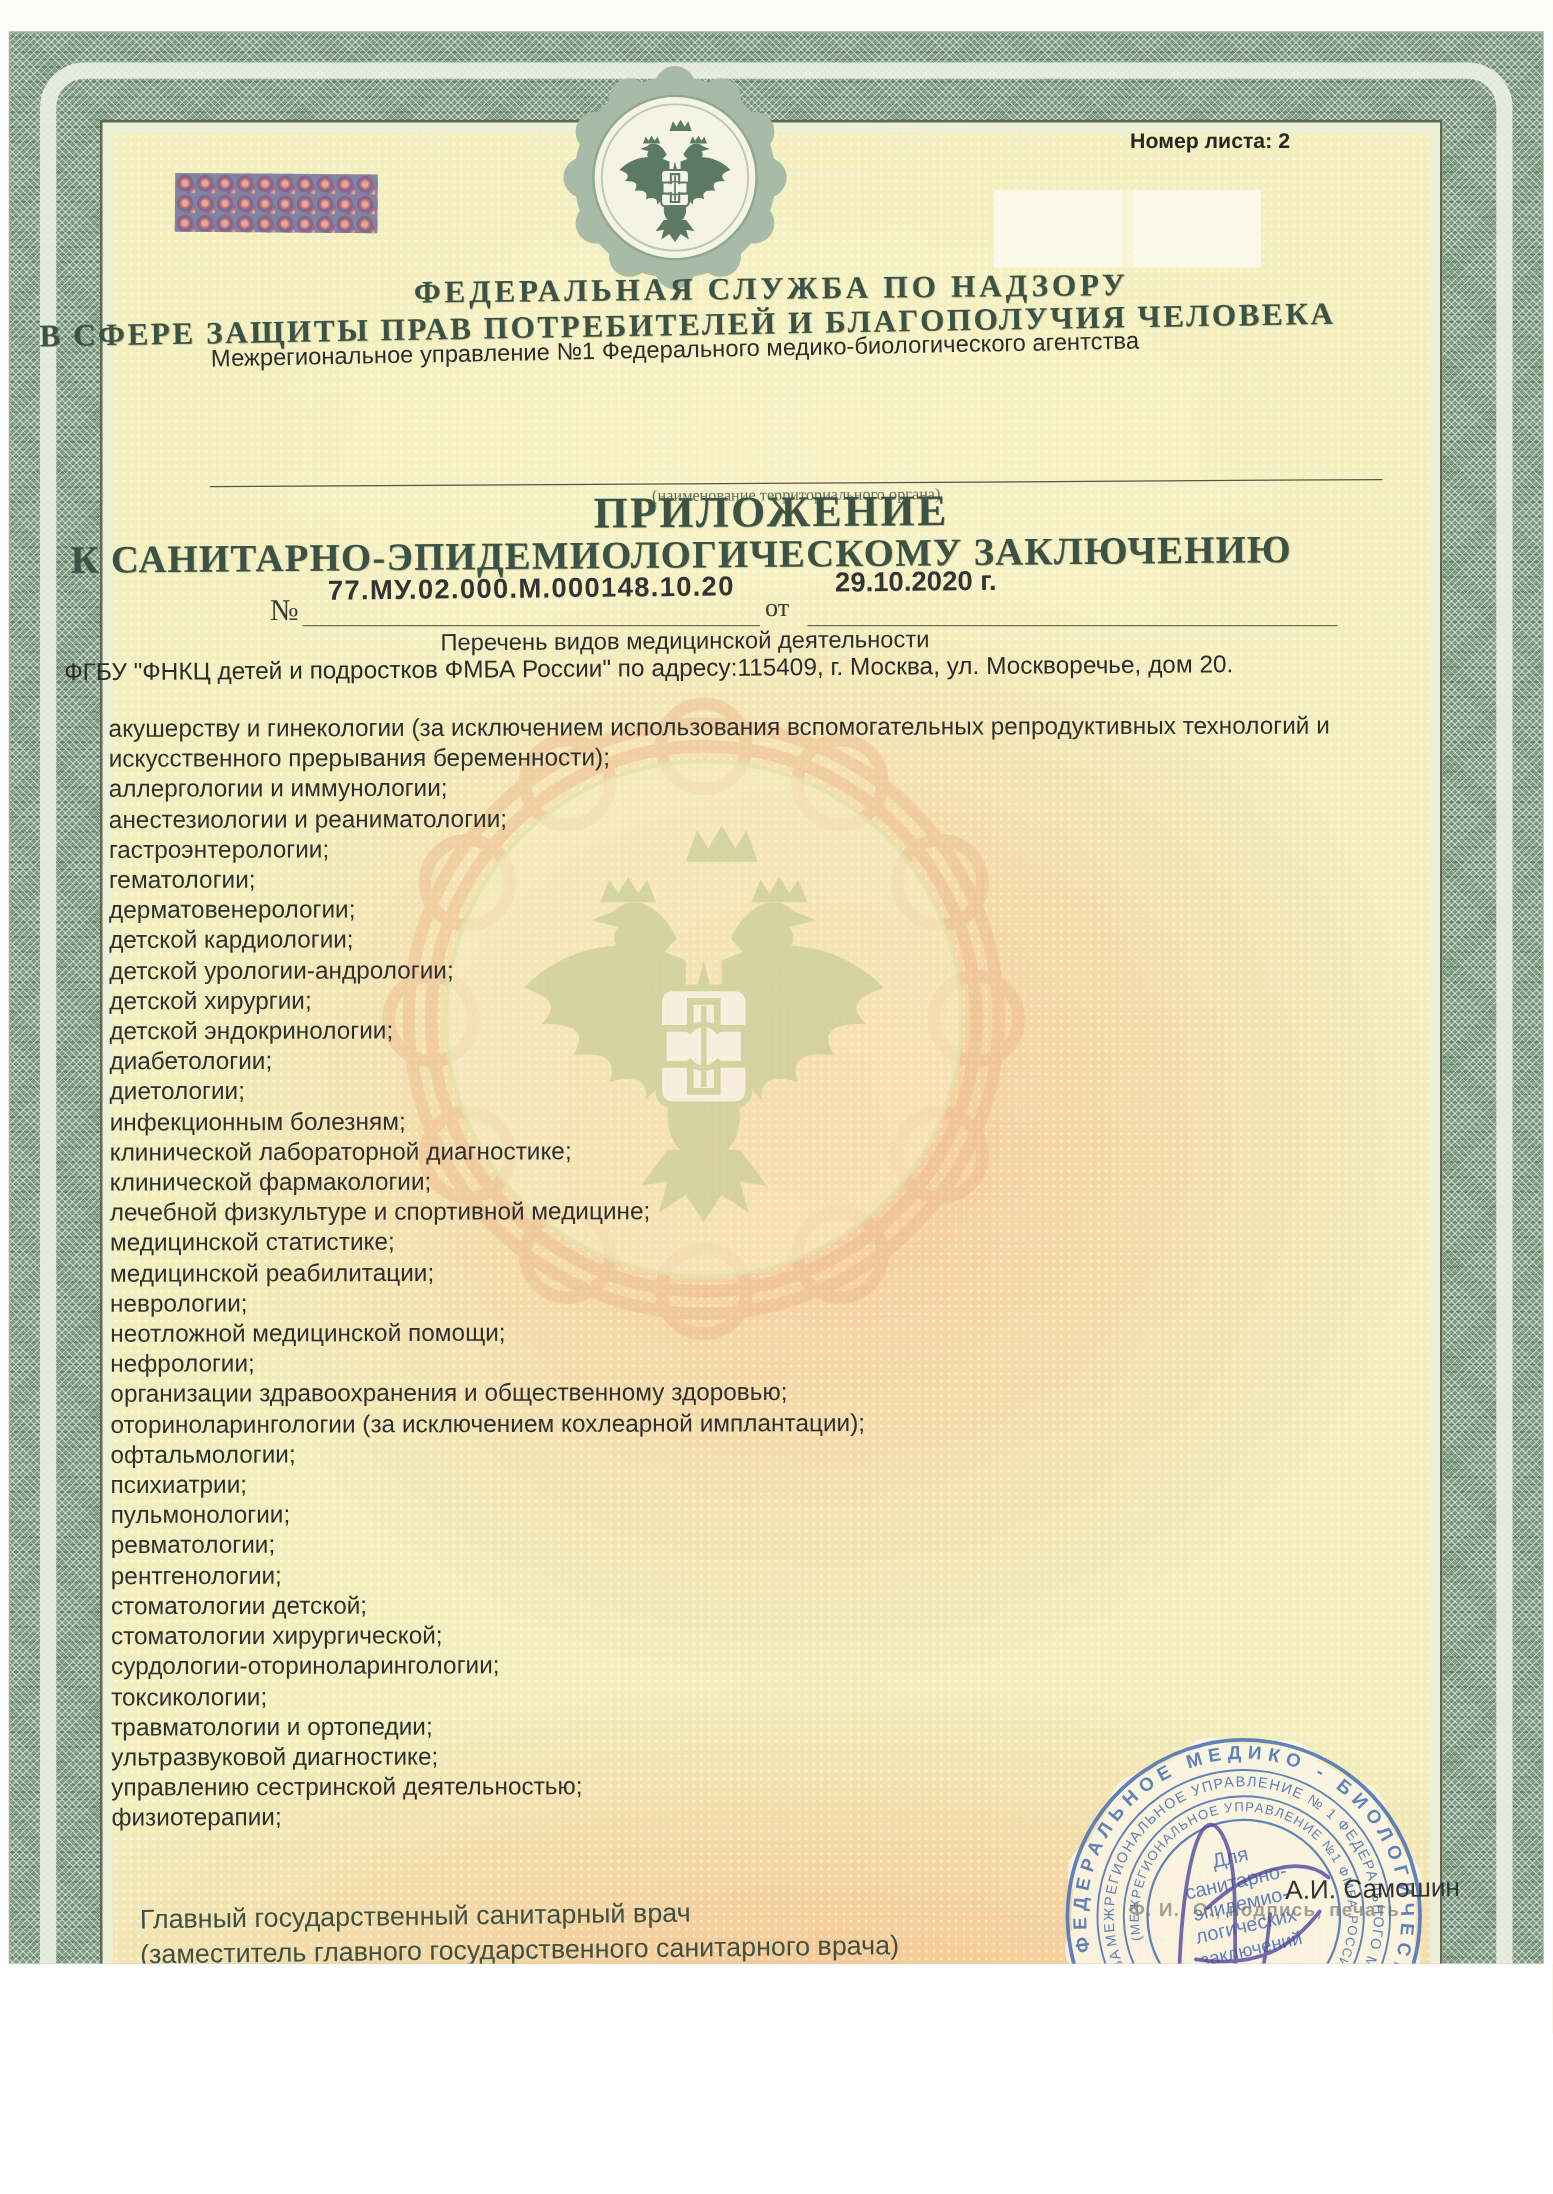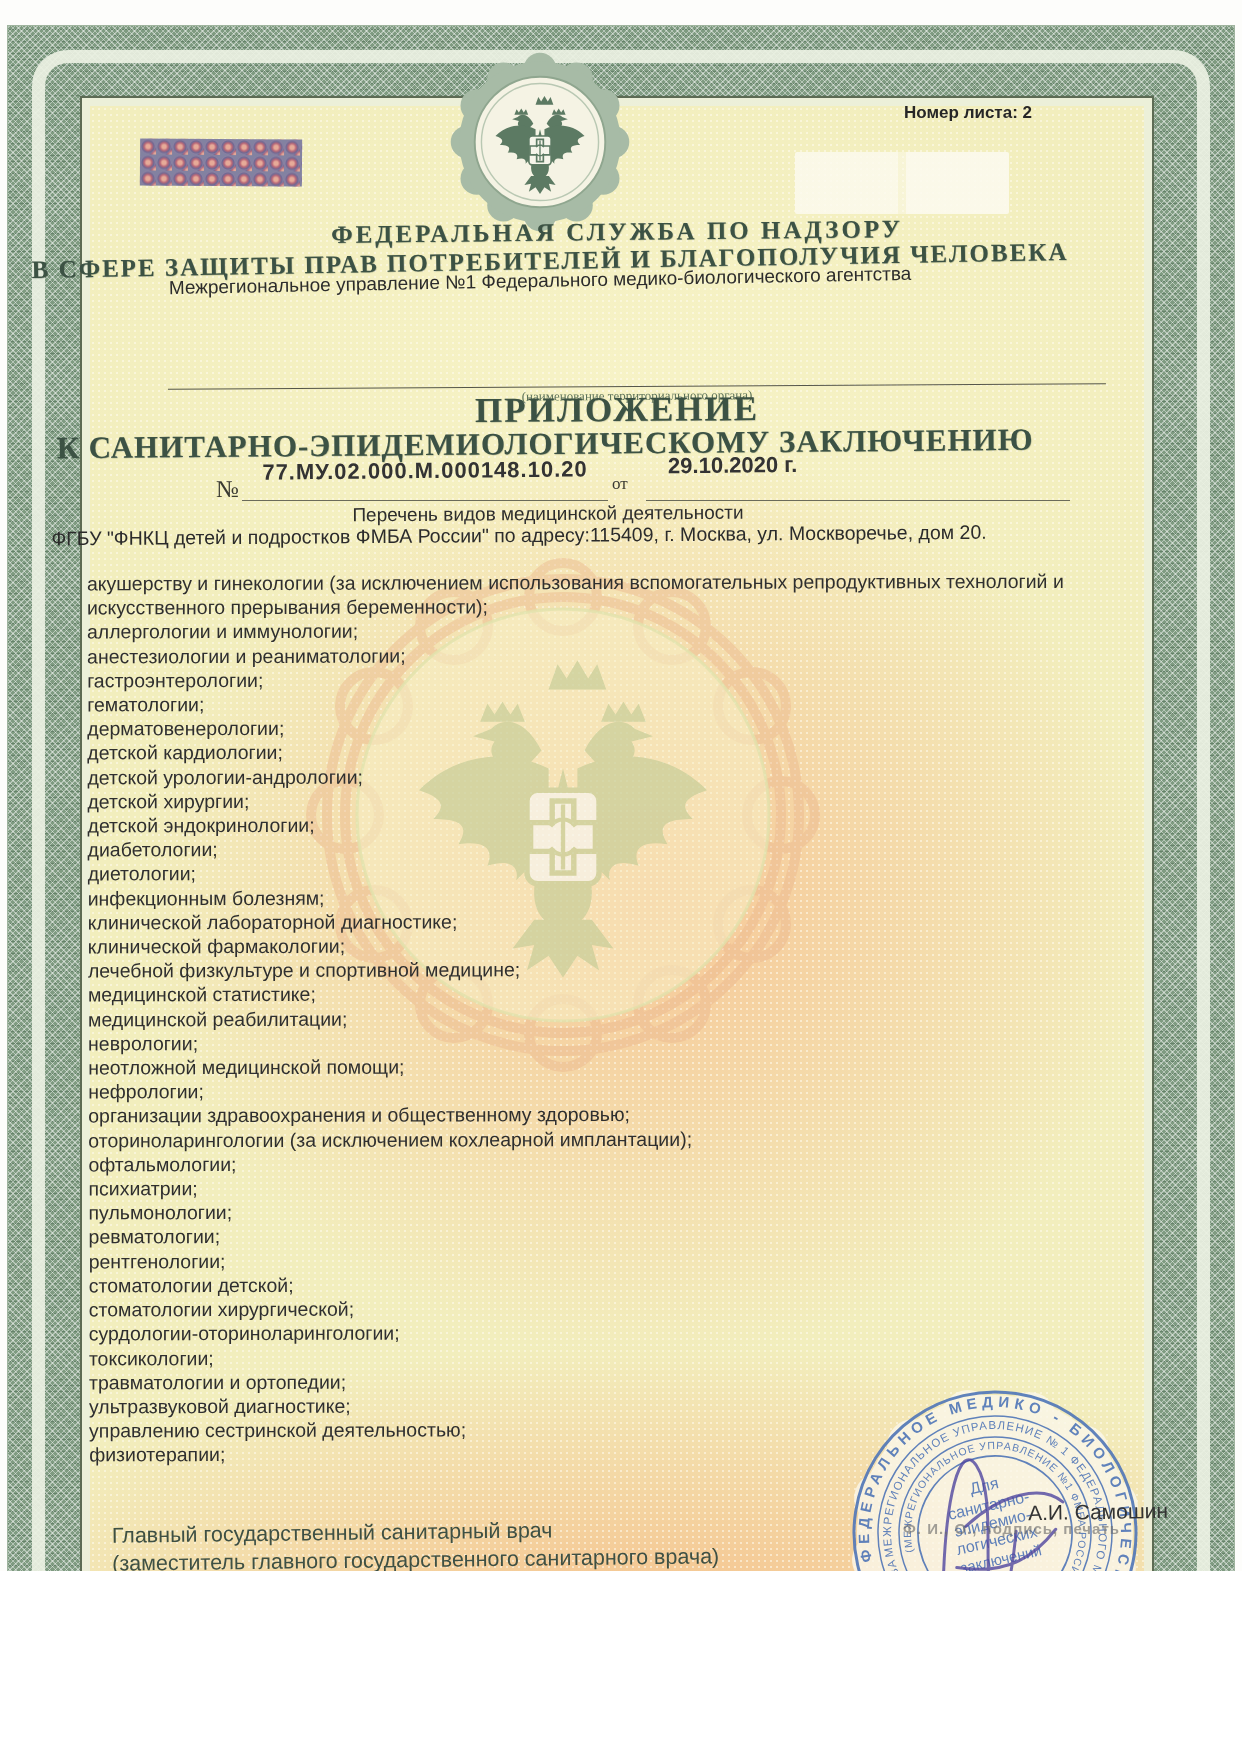--- a/index.html
+++ b/index.html
@@ -61,21 +61,21 @@
   .title1{left:80px;top:390px;width:1074px;text-align:center;font-size:35px;letter-spacing:2px;
           white-space:nowrap;transform:rotate(-.4deg);}
   .title2{left:8px;top:426px;width:1074px;text-align:center;font-size:31px;letter-spacing:1px;
           white-space:nowrap;transform:rotate(-.5deg);}
 
   .reg-number{left:242px;top:458px;width:366px;text-align:center;font-size:22px;font-weight:bold;
               color:#333;letter-spacing:1px;transform:rotate(-.6deg);}
   .reg-date{left:668px;top:452px;width:240px;font-size:22px;font-weight:bold;color:#333;transform:rotate(-.6deg);}
   .no-label{left:216px;top:476px;font-size:24px;color:#3a3a32;font-family:"Liberation Serif",serif;}
   .no-line1{left:242px;top:500px;width:366px;border-top:1.5px solid #6b6b5a;}
-  .ot-label{left:612px;top:474px;font-size:17px;color:#3a3a32;}
+  .ot-label{left:612px;top:474px;font-size:21px;color:#3a3a32;}
   .no-line2{left:646px;top:500px;width:424px;border-top:1.5px solid #6b6b5a;}
 
   .list-caption{left:8px;top:503px;width:1080px;text-align:center;font-size:19px;color:#2d2d2d;
                 transform:rotate(-.4deg);}
   .org-line{left:8px;top:524px;width:1022px;text-align:center;font-size:19.5px;color:#2b2b2b;
             transform:rotate(-.4deg);}
 
   .activities{left:88px;top:570px;width:1076px;font-size:19.5px;line-height:24.2px;color:#2f2f2f;
               transform:rotate(-.15deg);}
   .activities ul{margin:0;padding:0;list-style:none;}

